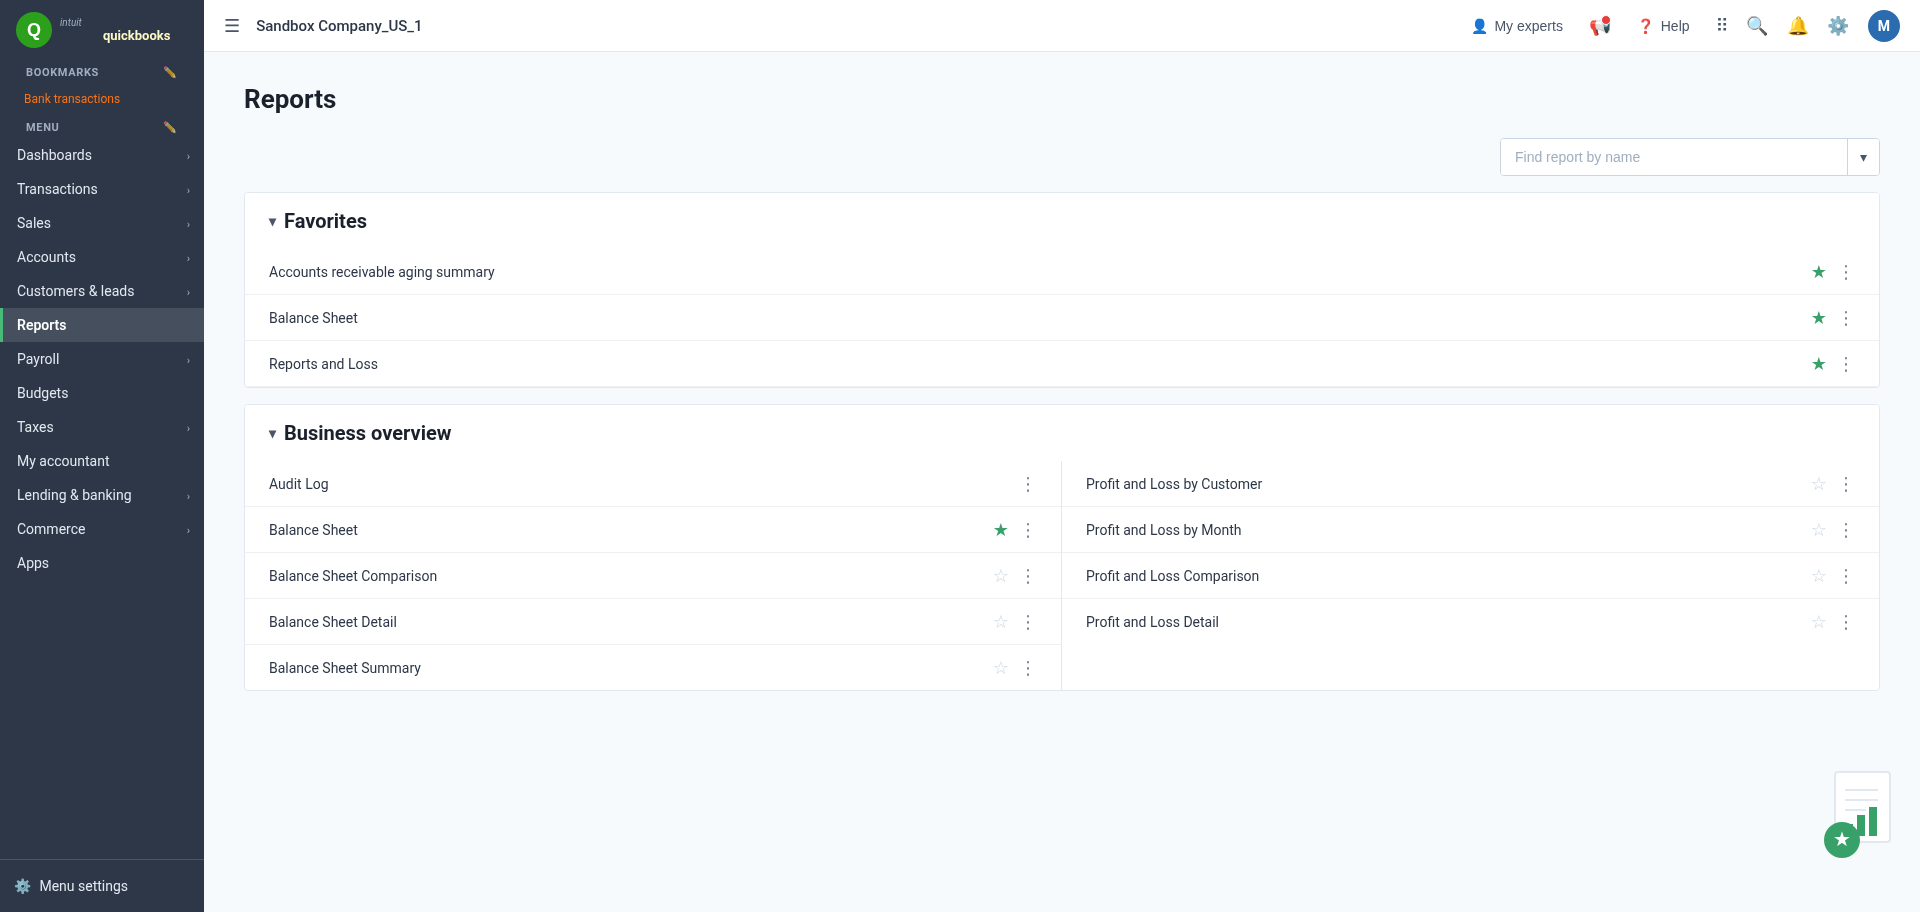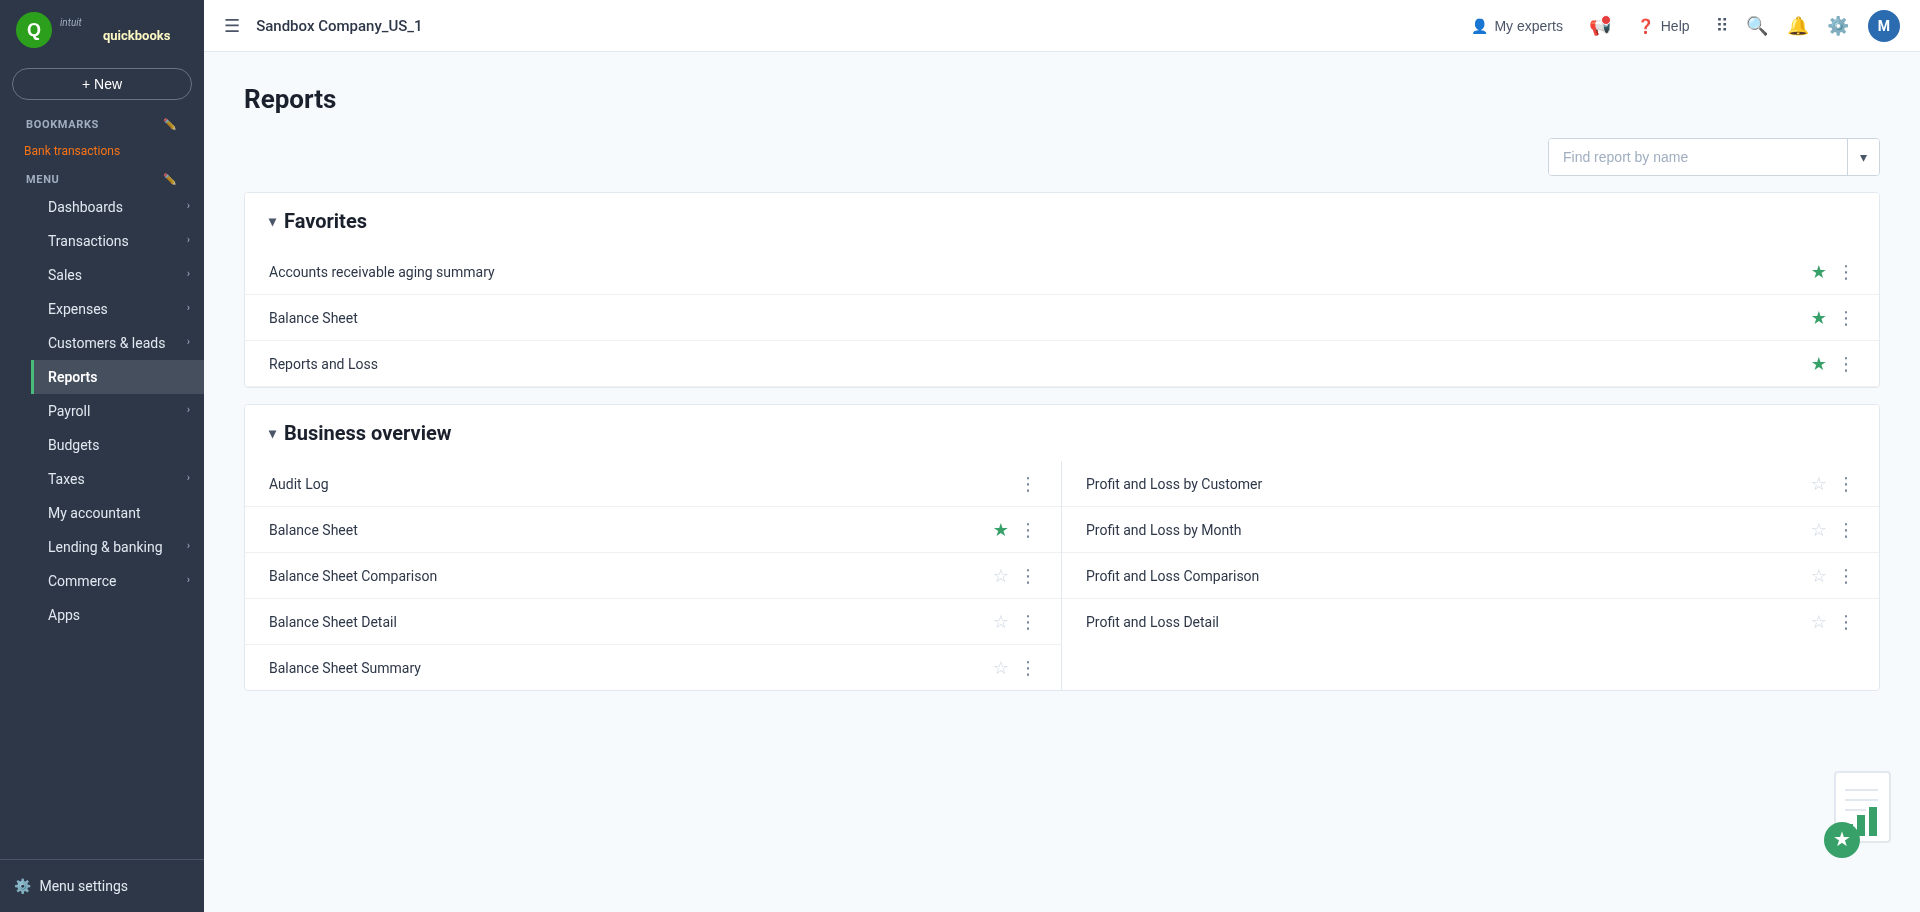--- a/index.html
+++ b/index.html
@@ -57,28 +57,27 @@
       font-size: 11px;
       font-weight: 700;
       letter-spacing: 0.06em;
       color: #a0aec0;
       text-transform: uppercase;
     }
     .sidebar-section-header .edit-icon { cursor: pointer; opacity: 0.7; }
 
     .sidebar-item {
       display: flex;
-      align-items: flex-start;
+      align-items: flex-end;
       justify-content: space-between;
       padding: 9px 14px;
       font-size: 14px;
       color: #e2e8f0;
       cursor: pointer;
       border-left: 3px solid transparent;
-      margin-left: 31px;
     }
     .sidebar-item.active {
       background: rgba(255,255,255,0.12);
       border-left-color: #48bb78;
       color: #fff;
       font-weight: 600;
     }
     .sidebar-item .item-left { display: flex; align-items: center; gap: 8px; }
     .chevron-icon { font-size: 11px; color: #a0aec0; }
 
@@ -190,21 +189,21 @@
       justify-content: flex-end;
       margin-bottom: 16px;
     }
     .search-box {
       display: flex;
       align-items: center;
       border: 1px solid #cbd5e0;
       border-radius: 4px;
       background: #fff;
       overflow: hidden;
-      width: 332px;
+      width: 380px;
     }
     .search-box input {
       flex: 1;
       border: none;
       outline: none;
       padding: 10px 14px;
       font-size: 14px;
       color: #4a5568;
     }
     .search-box input::placeholder { color: #a0aec0; }
@@ -319,23 +318,20 @@
     <svg class="qb-logo" viewBox="0 0 36 36">
       <circle cx="18" cy="18" r="18" fill="#2ca01c"></circle>
       <text x="18" y="24" text-anchor="middle" font-size="18" font-weight="900" fill="white" font-family="sans-serif">Q</text>
     </svg>
     <div>
       <div style="font-size:10px;color:#a0aec0;font-style:italic;">intuit</div>
       <div style="font-size:13px;font-weight:700;color:#fef9c3;margin-left:43px;">quickbooks</div>
     </div>
   </div>
 
-  <div class="new-btn-wrap">
-    <button class="new-btn">+ New</button>
-  </div>
 
   <div class="sidebar-section-header">
     <span>BOOKMARKS</span>
     <span class="edit-icon">✏️</span>
   </div>
 
   <div class="sidebar-bookmark-item">Bank transactions</div>
 
   <div class="sidebar-section-header">
     <span>MENU</span>
@@ -356,21 +352,21 @@
       <span class="chevron-icon">›</span>
     </div>
       <div class="sidebar-item">
       <span class="item-left">
         <span>Sales</span>
       </span>
       <span class="chevron-icon">›</span>
     </div>
       <div class="sidebar-item">
       <span class="item-left">
-        <span>Expenses</span>
+        <span>Accounts</span>
       </span>
       <span class="chevron-icon">›</span>
     </div>
       <div class="sidebar-item">
       <span class="item-left">
         <span>Customers &amp; leads</span>
       </span>
       <span class="chevron-icon">›</span>
     </div>
       <div class="sidebar-item active">

